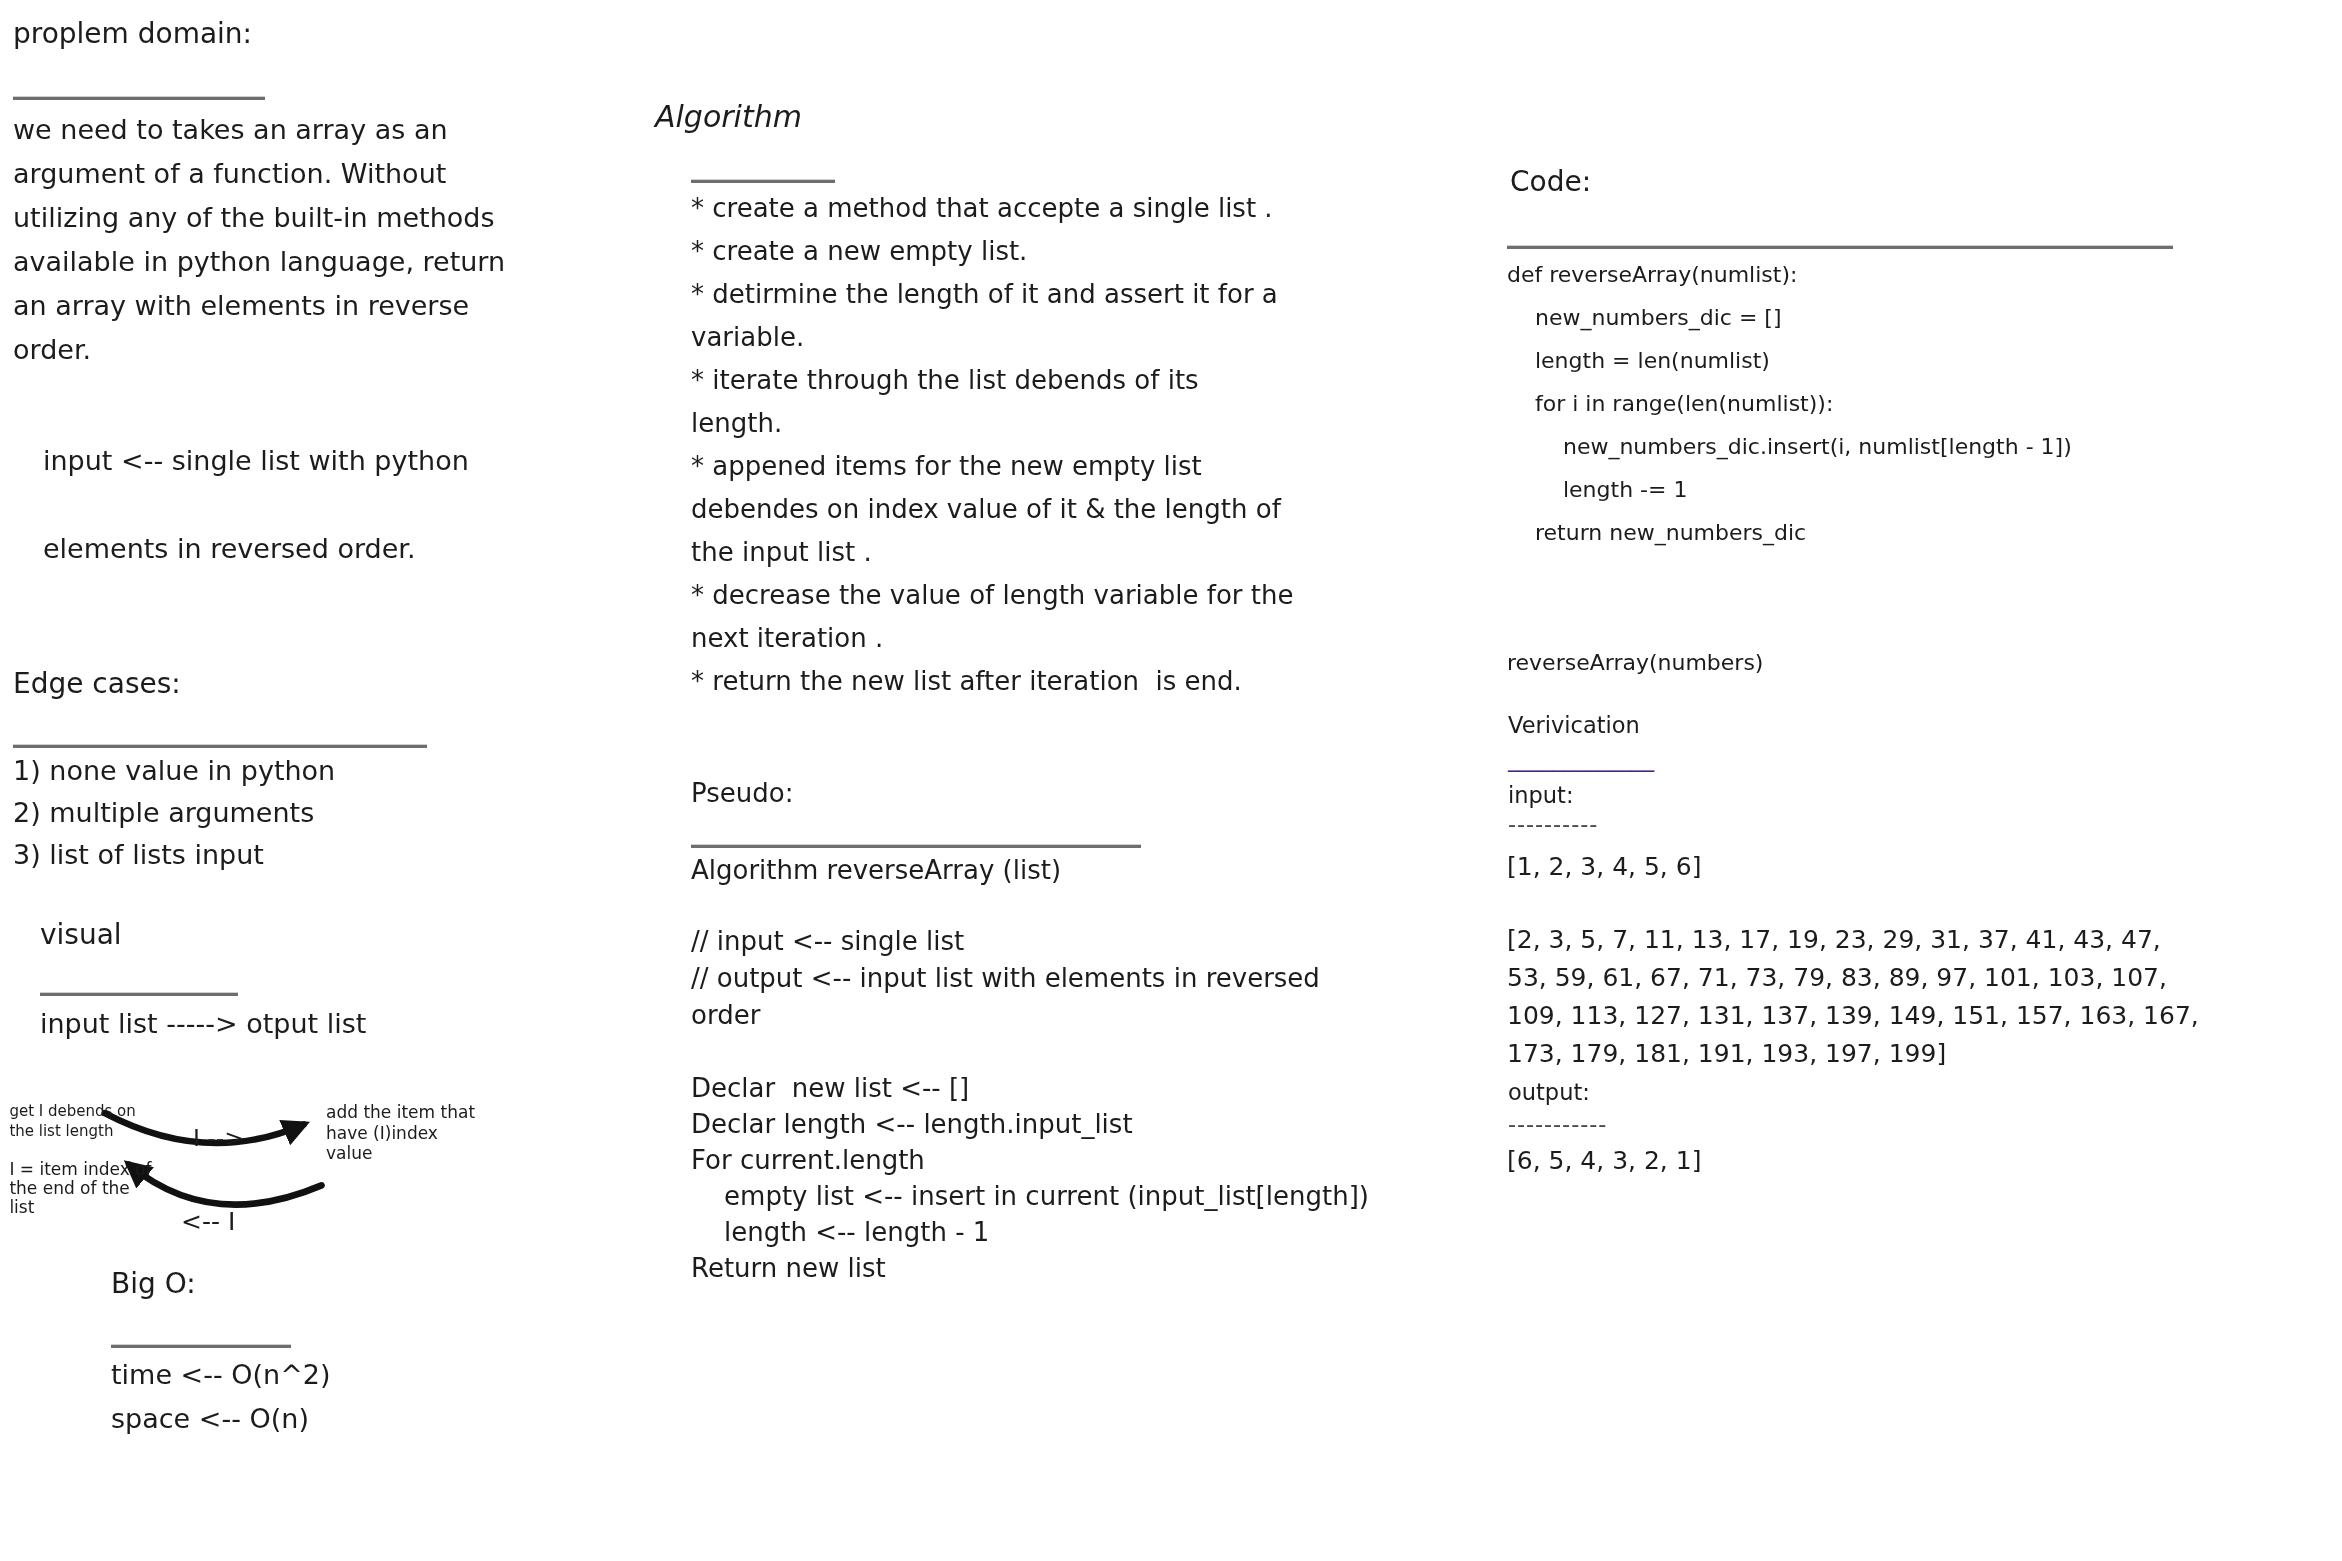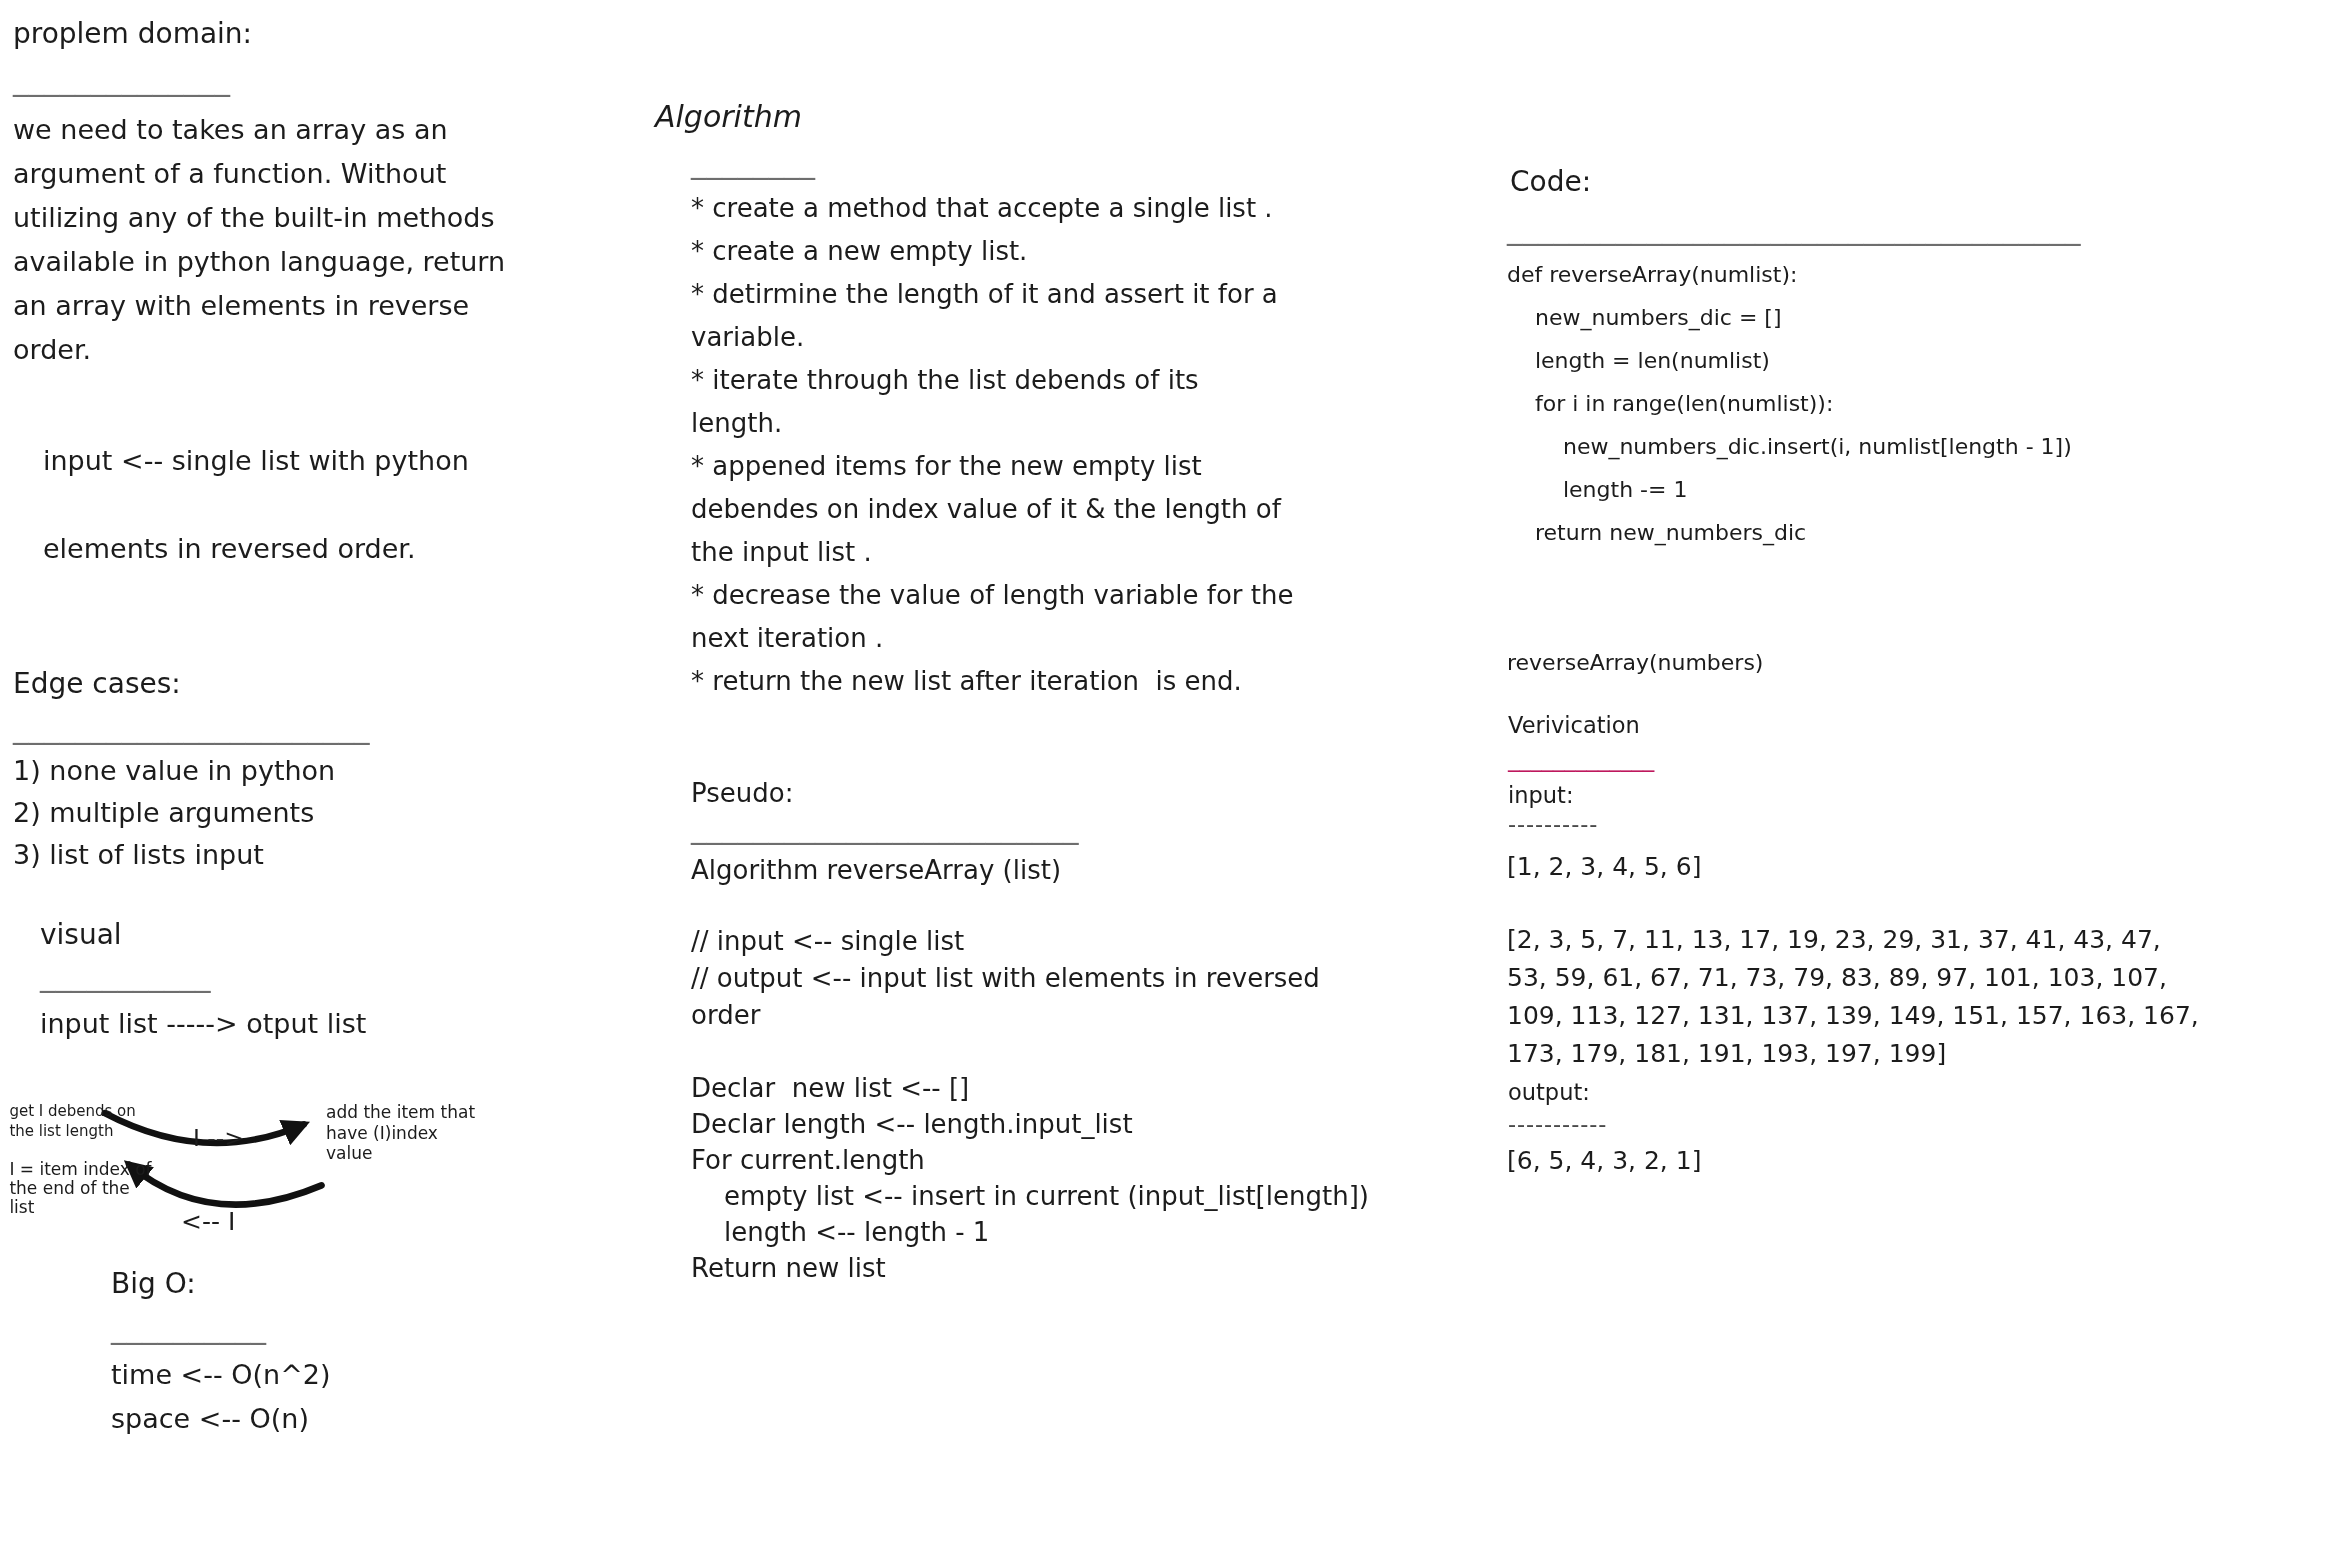--- a/index.html
+++ b/index.html
@@ -5,22 +5,22 @@
   html,body { margin:0; padding:0; background:#ffffff; }
   #canvas {
     position:relative; width:2342px; height:1562px; background:#ffffff;
     font-family:"DejaVu Sans", sans-serif; color:#1c1c1c; overflow:hidden;
   }
   .abs { position:absolute; white-space:pre; }
   .h1   { font-size:28px; line-height:34px; }
   .h1m  { font-size:30px; line-height:36px; }
   .body-l { font-size:27px; line-height:44px; }
   .body-m { font-size:26px; line-height:43px; }
-  .rule { font-size:31px; line-height:27px; color:#6e6e6e; letter-spacing:0; }
-  .rule-sm { font-size:22.5px; line-height:19.7px; color:#be185d; }
+  .rule { font-size:36px; line-height:27px; color:#6e6e6e; letter-spacing:0;font-weight:bold; }
+  .rule-sm { font-size:22.5px; line-height:19.7px; color:#4c1d95; }
   .dash { font-size:22.5px; line-height:22.5px; color:#4a4a4a; letter-spacing:0.9px; }
   .tiny { font-size:15px; line-height:19.7px; }
   .tiny2 { font-size:17px; line-height:20.6px; }
   .tiny3 { font-size:17px; line-height:19px; }
   .mid-label { font-size:23.4px; }
   .big-label { font-size:25px; }
   .small-h { font-size:22.5px; line-height:26px; }
   .list-txt { font-size:25px; line-height:38px; }
   .code-l { font-size:22px; line-height:43px; }
   .pseudo-l { font-size:26px; line-height:36px; }

